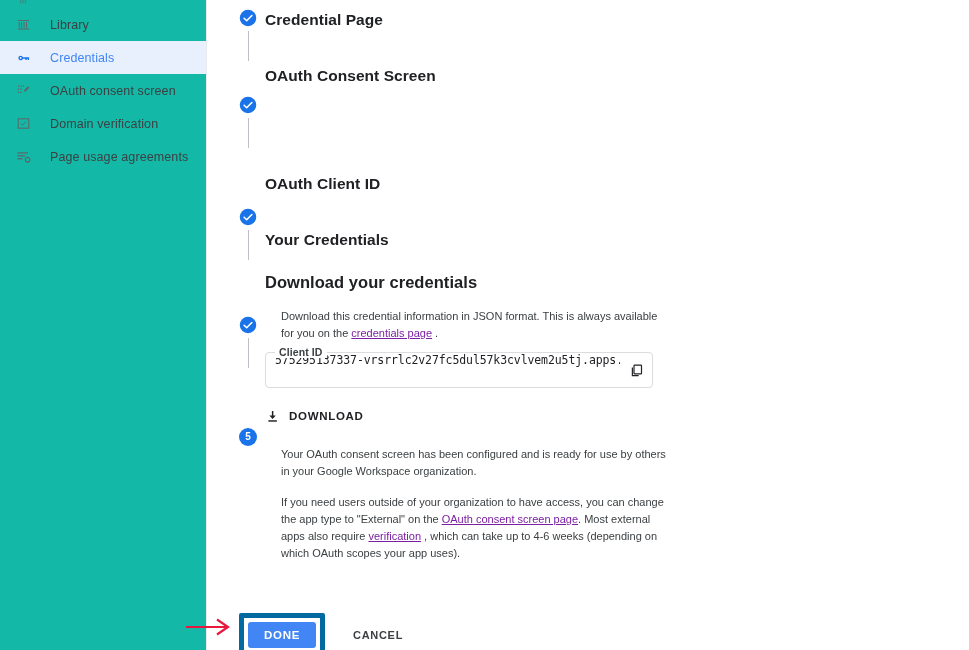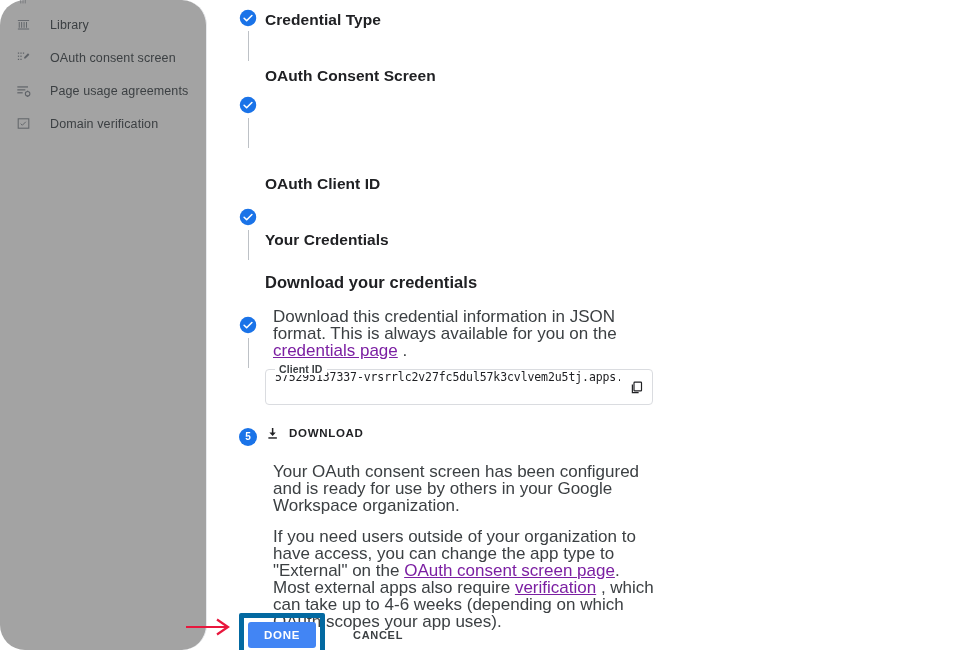--- a/index.html
+++ b/index.html
@@ -22,26 +22,25 @@
     width: 969px;
     height: 650px;
     position: relative;
   }
 
   
   .sidebar {
     width: 207px;
     min-width: 207px;
     height: 650px;
-    background: #a3a3a3;
+    background: #14b8a6;
     border-right: 1px solid #e8eaed;
     box-sizing: border-box;
     position: relative;
     padding-top: 0;
-    border-radius: 25px;
   }
   .nav-partial {
     height: 8px;
     display: flex;
     align-items: flex-end;
     padding-left: 16px;
     overflow: hidden;
   }
   .nav-partial .pic {
     opacity: 0.55;
@@ -148,24 +147,24 @@
   }
 
   .section-title {
     font-size: 16.5px;
     font-weight: bold;
     color: #202124;
     margin: 0 0 16px 0;
     letter-spacing: 0.05px;
   }
   .para {
-    font-size: 17px;
+    font-size: 11px;
     line-height: 17px;
     color: #3c4043;
-    margin: 0 0 14px 8px;
+    margin: 0 0 14px 16px;
     max-width: 388px;
   }
   .para.tight { margin-bottom: 10px; }
   a.inline-link {
     color: #7b1fa2;
     text-decoration: underline;
   }
 
   
   .field {
@@ -308,20 +307,28 @@
       <span class="nav-ico">
         <svg width="15" height="15" viewBox="0 0 24 24" aria-hidden="true">
           <path fill="currentColor" d="M3 5h18v1.4H3z"></path>
           <path fill="currentColor" d="M4.4 8h1.5v9H4.4zM8.3 8h1.5v9H8.3zM12.2 8h1.5v9h-1.5zM16.1 8h1.5v9h-1.5z"></path>
           <path fill="currentColor" d="M3 18.4h18V20H3z"></path>
         </svg>
       </span>
       <span class="nav-label">Library</span>
     </div>
 
+    <div class="nav-item active">
+      <span class="nav-ico">
+        <svg width="16" height="16" viewBox="0 0 24 24" aria-hidden="true">
+          <path fill="currentColor" d="M7 8.5a3.5 3.5 0 1 0 3.36 4.5H14v2h2.2v-2h1.3v2h2.1v-4H10.36A3.5 3.5 0 0 0 7 8.5zm0 2.1a1.4 1.4 0 1 1 0 2.8 1.4 1.4 0 0 1 0-2.8z"></path>
+        </svg>
+      </span>
+      <span class="nav-label">Credentials</span>
+    </div>
 
     <div class="nav-item">
       <span class="nav-ico">
         <svg width="15" height="15" viewBox="0 0 24 24" aria-hidden="true">
           <g fill="currentColor">
             <rect x="3" y="4" width="2" height="2"></rect>
             <rect x="7" y="4" width="2" height="2"></rect>
             <rect x="11" y="4" width="2" height="2"></rect>
             <rect x="3" y="9" width="2" height="2"></rect>
             <rect x="7" y="9" width="2" height="2"></rect>
@@ -329,58 +336,58 @@
             <rect x="7" y="14" width="2" height="2"></rect>
             <path d="M19.2 5.2 13 11.4v2.2h2.2l6.2-6.2-2.2-2.2z"></path>
           </g>
         </svg>
       </span>
       <span class="nav-label">OAuth consent screen</span>
     </div>
 
     <div class="nav-item">
       <span class="nav-ico">
+        <svg width="15" height="15" viewBox="0 0 24 24" aria-hidden="true">
+          <rect x="3.5" y="4.5" width="17" height="15" fill="none" stroke="currentColor" stroke-width="1.6"></rect>
+          <path d="M7.5 12.2l2.6 2.6 5.6-5.6" fill="none" stroke="currentColor" stroke-width="1.5"></path>
+        </svg>
+      </span>
+      <span class="nav-label">Domain verification</span>
+    </div>
+
+    <div class="nav-item">
+      <span class="nav-ico">
         <svg width="16" height="16" viewBox="0 0 24 24" aria-hidden="true">
           <g fill="currentColor">
             <rect x="2" y="5" width="16" height="1.8"></rect>
             <rect x="2" y="9.4" width="12" height="1.8"></rect>
             <rect x="2" y="13.8" width="8" height="1.8"></rect>
             <circle cx="17.4" cy="16.2" r="3.4" fill="none" stroke="currentColor" stroke-width="1.6"></circle>
             <rect x="16.6" y="11.4" width="1.6" height="2"></rect>
             <rect x="16.6" y="19" width="1.6" height="2"></rect>
           </g>
         </svg>
       </span>
       <span class="nav-label">Page usage agreements</span>
     </div>
-
-    <div class="nav-item">
-      <span class="nav-ico">
-        <svg width="15" height="15" viewBox="0 0 24 24" aria-hidden="true">
-          <rect x="3.5" y="4.5" width="17" height="15" fill="none" stroke="currentColor" stroke-width="1.6"></rect>
-          <path d="M7.5 12.2l2.6 2.6 5.6-5.6" fill="none" stroke="currentColor" stroke-width="1.5"></path>
-        </svg>
-      </span>
-      <span class="nav-label">Domain verification</span>
-    </div>
   </nav>
 
   <main class="main">
 
     <div class="stepper">
 
       <div class="step" style="padding-top:9px;">
         <span class="step-marker" style="top:9px;">
           <svg class="circle-check" viewBox="0 0 24 24" aria-hidden="true">
             <circle cx="12" cy="12" r="11" fill="#1a73e8"></circle>
             <path d="M6.8 12.3l3.4 3.4 7-7" fill="none" stroke="#ffffff" stroke-width="2.1" stroke-linecap="round" stroke-linejoin="round"></path>
           </svg>
         </span>
         <div class="step-head">
-          <span class="step-title">Credential Type</span>
+          <span class="step-title">Credential Page</span>
         </div>
         <span class="connector" style="top:31px;"></span>
       </div>
 
       <div class="step" style="padding-top:34px;">
         <span class="step-marker" style="top:65px;">
           <svg class="circle-check" viewBox="0 0 24 24" aria-hidden="true">
             <circle cx="12" cy="12" r="11" fill="#1a73e8"></circle>
             <path d="M6.8 12.3l3.4 3.4 7-7" fill="none" stroke="#ffffff" stroke-width="2.1" stroke-linecap="round" stroke-linejoin="round"></path>
           </svg>

